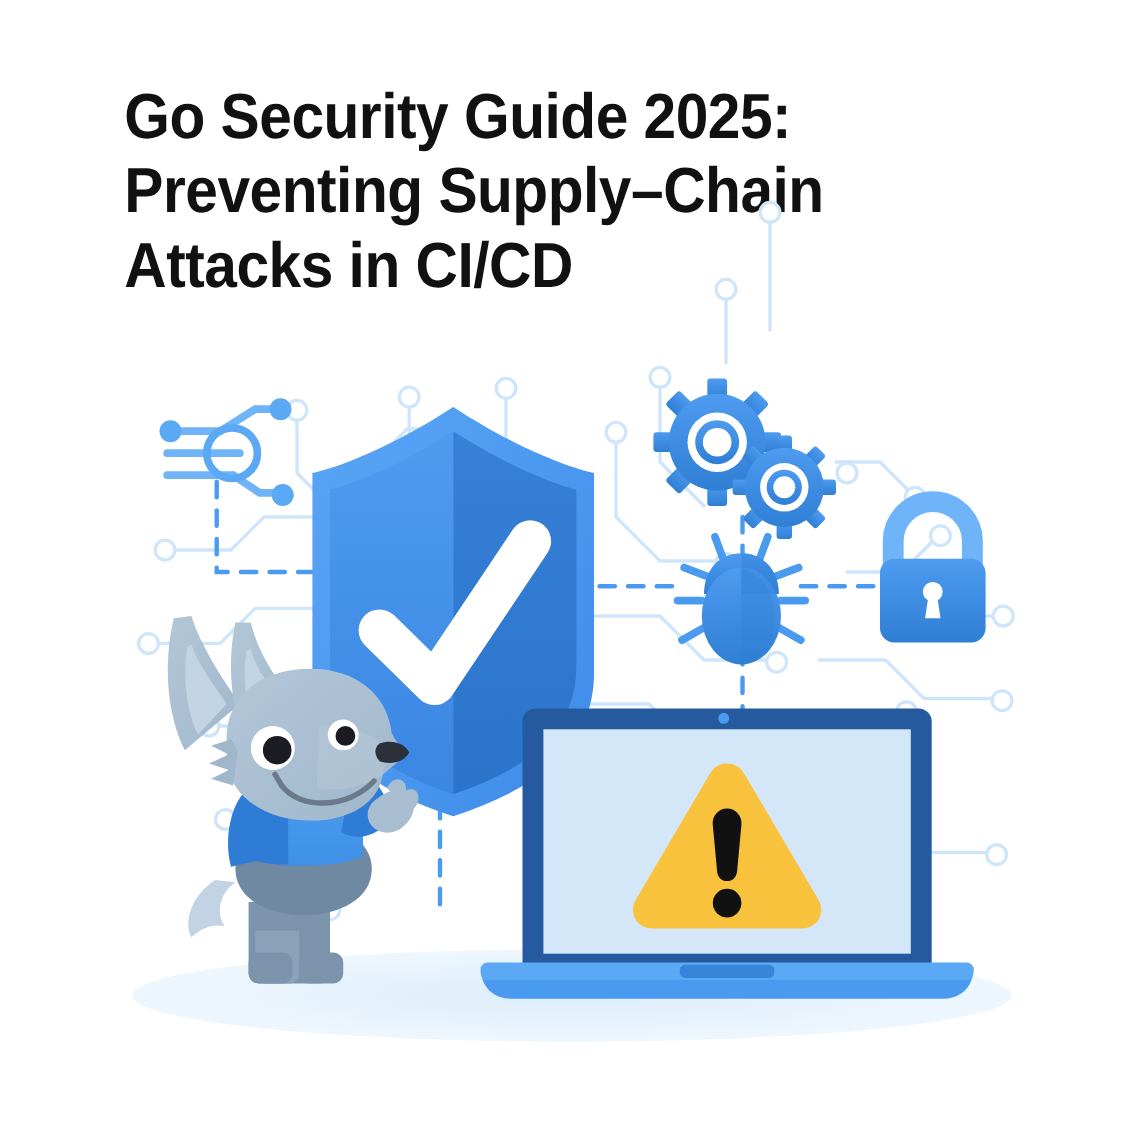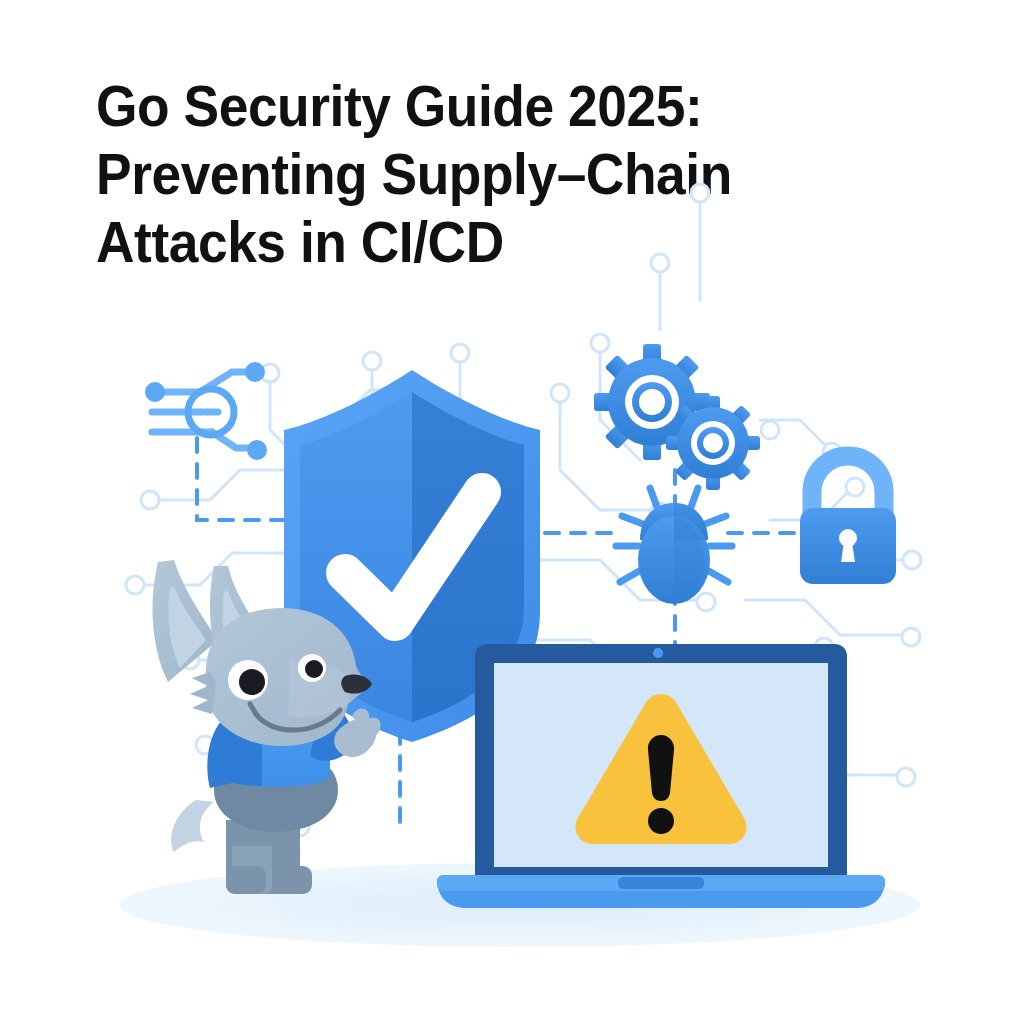--- a/index.html
+++ b/index.html
@@ -15,21 +15,21 @@
     position: relative;
     width: 1024px;
     height: 1024px;
     background: #ffffff;
     overflow: hidden;
   }
 
   
   #title-block {
     position: absolute;
-    left: 96px;
+    left: 113px;
     top: 72px;
     width: 790px;
   }
   .title-line {
     font-family: "Liberation Sans Narrow", "Liberation Sans", sans-serif;
     font-weight: 700;
     font-size: 58px;
     line-height: 68px;
     letter-spacing: -0.5px;
     color: #111111;

